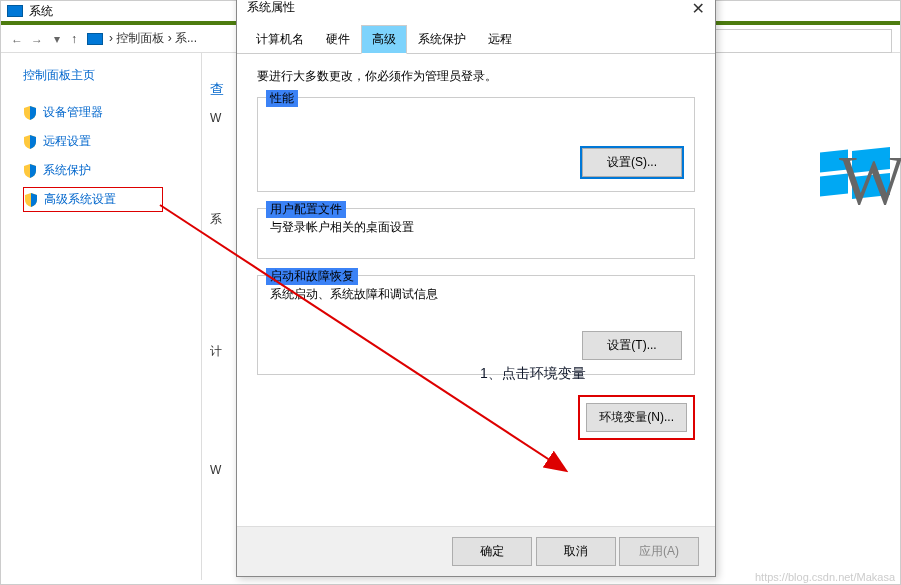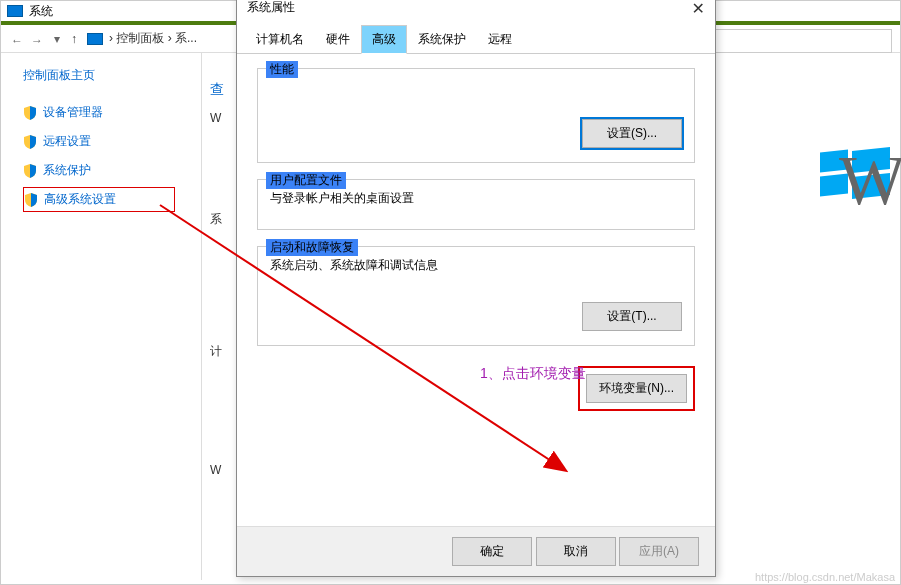--- a/index.html
+++ b/index.html
@@ -16,21 +16,21 @@
     .breadcrumb span { color: #333; }
     .search-box { width: 180px; height: 24px; border: 1px solid #ccc; position: absolute; right: 8px; top: 28px; }
     .refresh-btn { position: absolute; right: 190px; top: 32px; color: #555; }
     
     .explorer-body { display: flex; height: calc(100% - 56px); }
     .sidebar { width: 200px; padding: 14px 0 0 22px; }
     .sidebar-title { color: #0066cc; margin-bottom: 16px; font-size: 12px; }
     .sidebar-item { display: flex; align-items: center; padding: 4px 0; margin-bottom: 4px; color: #0066cc; }
     .shield-icon { width: 14px; height: 14px; margin-right: 6px; }
     .shield-icon svg { width: 14px; height: 14px; }
-    .sidebar-item.highlighted { border: 1.5px solid #d00; padding: 3px 6px 3px 0; width: 152px; }
+    .sidebar-item.highlighted { border: 1.5px solid #d00; padding: 3px 6px 3px 0; width: 140px; }
     
     .main-area { flex: 1; padding: 18px 20px; border-left: 1px solid #ddd; position: relative; }
     .main-letter { color: #0066cc; font-size: 14px; position: absolute; }
     .main-W { color: #333; position: absolute; }
     
     .winlogo { position: absolute; right: 10px; top: 150px; width: 70px; height: 50px; }
     .winlogo-sq { position: absolute; width: 28px; height: 20px; background: #00a8f3; }
     .winlogo-sq.tl { top: 0; left: 0; transform: skewY(-6deg); }
     .winlogo-sq.tr { top: -2px; left: 32px; transform: skewY(-6deg); width: 38px; height: 22px; }
     .winlogo-sq.bl { top: 24px; left: 0; transform: skewY(-6deg); }
@@ -53,21 +53,21 @@
     .groupbox .legend { position: absolute; top: -8px; left: 8px; background: #3b82f6; padding: 0 4px; font-size: 12px; }
     .groupbox .desc { font-size: 12px; margin-bottom: 8px; }
     .groupbox .btn-row { text-align: right; margin-top: 28px; }
     .groupbox.perf .btn-row { margin-top: 40px; }
     
     .win-btn { display: inline-block; min-width: 100px; padding: 5px 12px; background: #e1e1e1; border: 1px solid #adadad; font-size: 12px; text-align: center; }
     .win-btn.env { }
     .env-highlight { border: 2px solid #d00; padding: 6px; display: inline-block; margin-top: 4px; }
     .settings-s { outline: 2px solid #0078d7; outline-offset: 0; }
     
-    .annotation { position: absolute; color: #a21caf; font-size: 14px; left: 480px; top: 365px; z-index: 20; white-space: nowrap; }
+    .annotation { position: absolute; color: #0f172a; font-size: 14px; left: 480px; top: 365px; z-index: 20; white-space: nowrap; }
     
     .env-row { text-align: right; margin-top: 6px; }
     
     .dialog-footer { position: absolute; bottom: 0; left: 0; right: 0; padding: 10px 16px; background: #f0f0f0; border-top: 1px solid #ddd; text-align: right; }
     .dialog-footer .win-btn { margin-left: 0; min-width: 80px; }
     .win-btn.disabled { color: #888; }
     
     .watermark { position: absolute; bottom: 2px; right: 6px; color: #ccc; font-size: 11px; z-index: 30; }
     
     .arrow-svg { position: absolute; top: 195px; left: 150px; z-index: 15; pointer-events: none; }
@@ -150,20 +150,21 @@
     <span class="dialog-close">✕</span>
   </div>
   <div class="tabs">
     <div class="tab">计算机名</div>
     <div class="tab">硬件</div>
     <div class="tab active">高级</div>
     <div class="tab">系统保护</div>
     <div class="tab">远程</div>
   </div>
   <div class="dialog-body">
+    <div class="intro">要进行大多数更改，你必须作为管理员登录。</div>
 
     <div class="groupbox perf">
       <span class="legend">性能</span>
       <div class="btn-row">
         <span class="win-btn settings-s">设置(S)...</span>
       </div>
     </div>
 
     <div class="groupbox">
       <span class="legend">用户配置文件</span>

